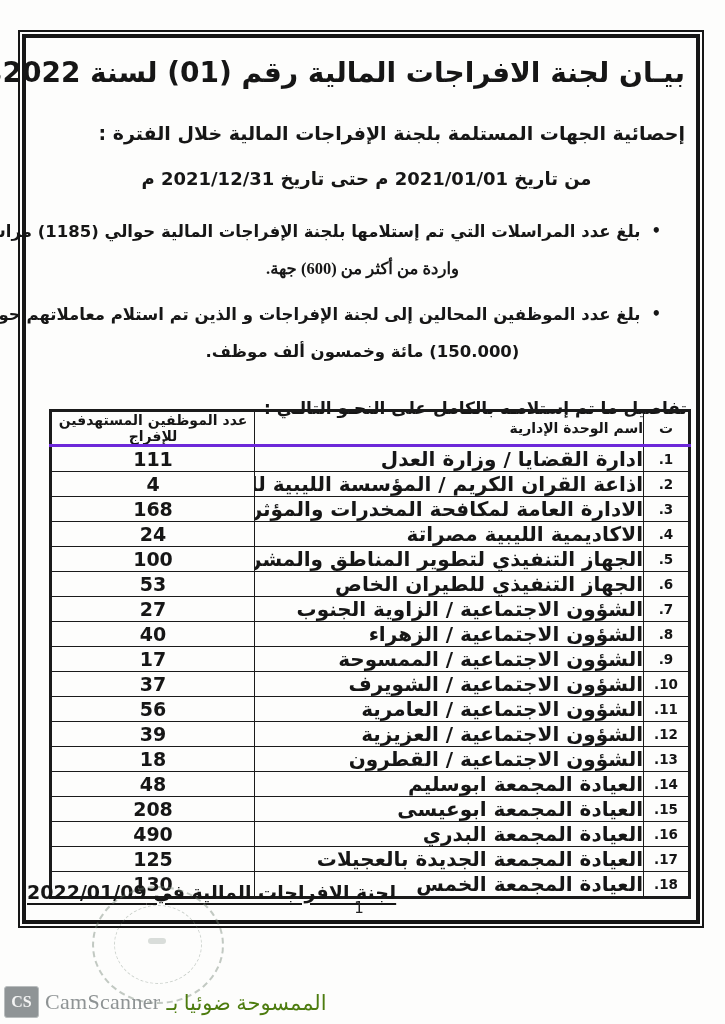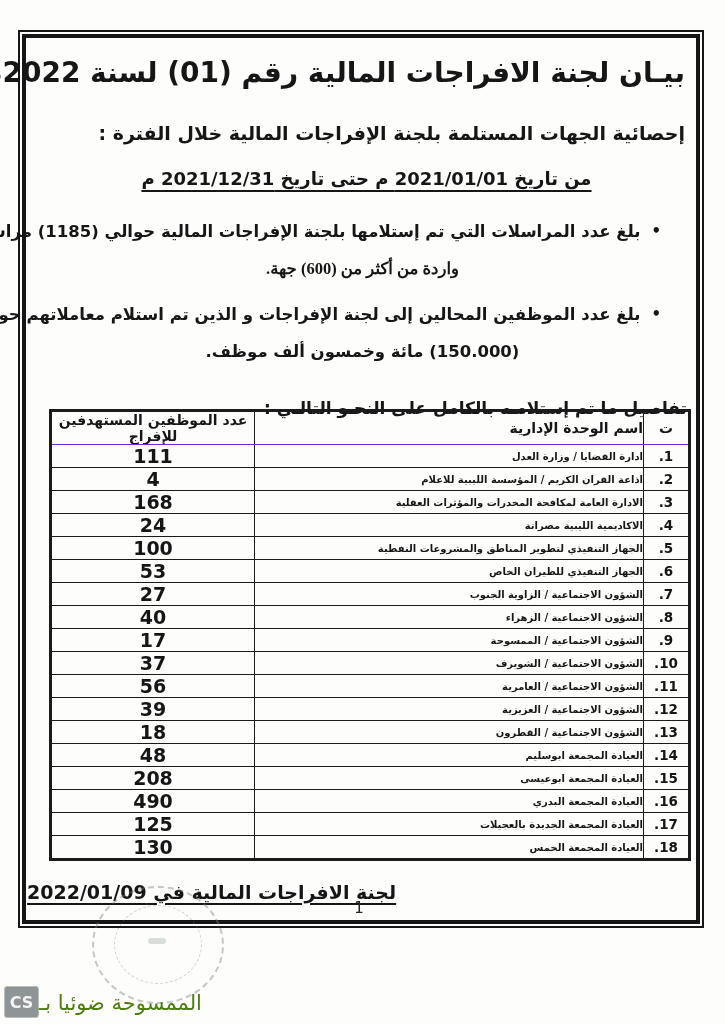--- a/index.html
+++ b/index.html
@@ -48,21 +48,20 @@
   }
   .period-line {
     position: absolute;
     top: 168px; left: 40px; right: 40px;
     text-align: center;
     font-size: 18px;
     font-weight: bold;
     white-space: nowrap;
   }
   .period-line span {
-    text-decoration: underline;
     text-decoration-thickness: 2px;
     text-underline-offset: 5px;
     margin-left: 8px;
   }
   .bullet-line {
     position: absolute;
     right: 64px;
     font-size: 16.5px;
     font-weight: bold;
     white-space: nowrap;
@@ -102,30 +101,30 @@
   }
   table.units th, table.units td {
     border: 1.5px solid #1b1b1b;
     padding: 0;
     overflow: hidden;
   }
   table.units th {
     height: 26px;
     font-size: 14px;
     font-weight: bold;
-    border-bottom: 1px solid #6d28d9;
+    border-bottom: 3px solid #6d28d9;
   }
   table.units td { height: 22px; }
   .col-serial { width: 46px; }
   .col-unit   { width: 389px; }
   .col-count  { width: 204px; }
   th.h-unit { text-align: right; padding-right: 7px; }
   th.h-count, th.h-serial { text-align: center; }
   td.c-serial { text-align: center; font-size: 13.5px; font-weight: bold; }
-  td.c-unit   { text-align: right; padding-right: 7px; font-size: 10px; font-weight: bold; white-space: nowrap; }
+  td.c-unit   { text-align: right; padding-right: 7px; font-size: 20px; font-weight: bold; white-space: nowrap; }
   td.c-count  { text-align: center; font-size: 19px; font-weight: bold; }
   .footer-line {
     position: absolute;
     top: 881px; left: 27px;
     direction: rtl;
     font-size: 19px;
     font-weight: bold;
     white-space: nowrap;
     text-decoration: underline;
     text-decoration-thickness: 1.8px;
@@ -159,21 +158,23 @@
     width: 18px; height: 6px;
     background: rgba(112, 128, 116, 0.25);
     border-radius: 3px;
   }
   
   .watermark {
     position: absolute;
     left: 4px; top: 986px;
     display: flex;
     align-items: center;
+    gap: 6px;
     direction: ltr;
+    font-family: Liberation Serif, serif;
   }
   .cs-badge {
     width: 33px; height: 30px;
     background: #8f9496;
     border: 1px solid #b9bdbe;
     border-radius: 3px;
     color: #f4f4f4;
     font-size: 16px;
     font-weight: bold;
     display: flex;
@@ -349,16 +350,17 @@
   <div class="footer-line">لجنة الافراجات المالية في 2022/01/09</div>
 
   <div class="page-number">1</div>
 
   <div class="stamp-outer"></div>
   <div class="stamp-inner"></div>
   <div class="stamp-mark"></div>
 
   <div class="watermark">
     <div class="cs-badge">CS</div>
+    <div class="cs-brand">CamScanner</div>
     <div class="cs-arabic">الممسوحة ضوئيا بـ</div>
   </div>
 
 </div>
 
 </body></html>

